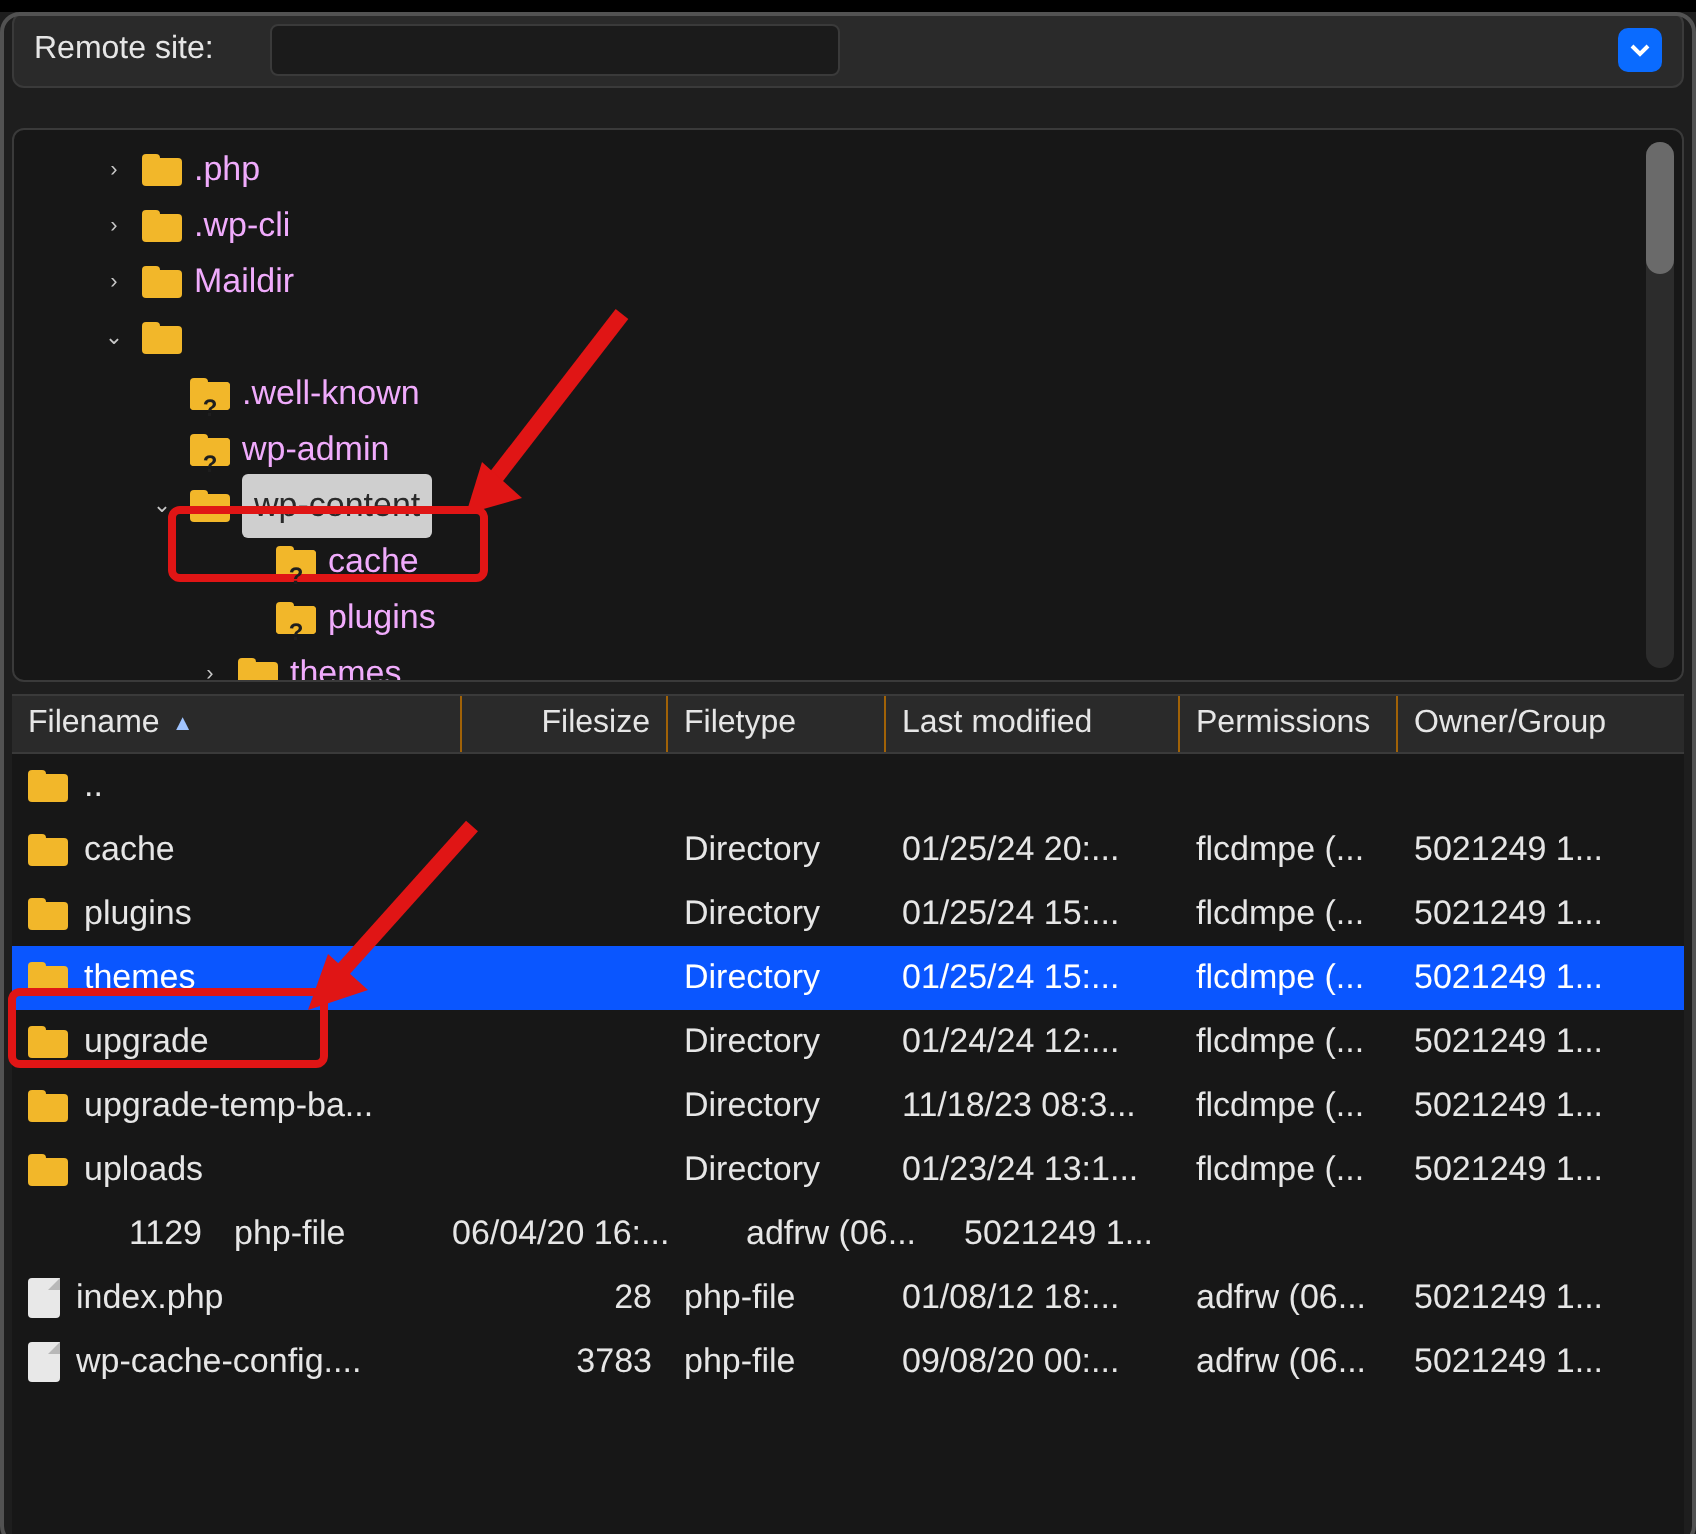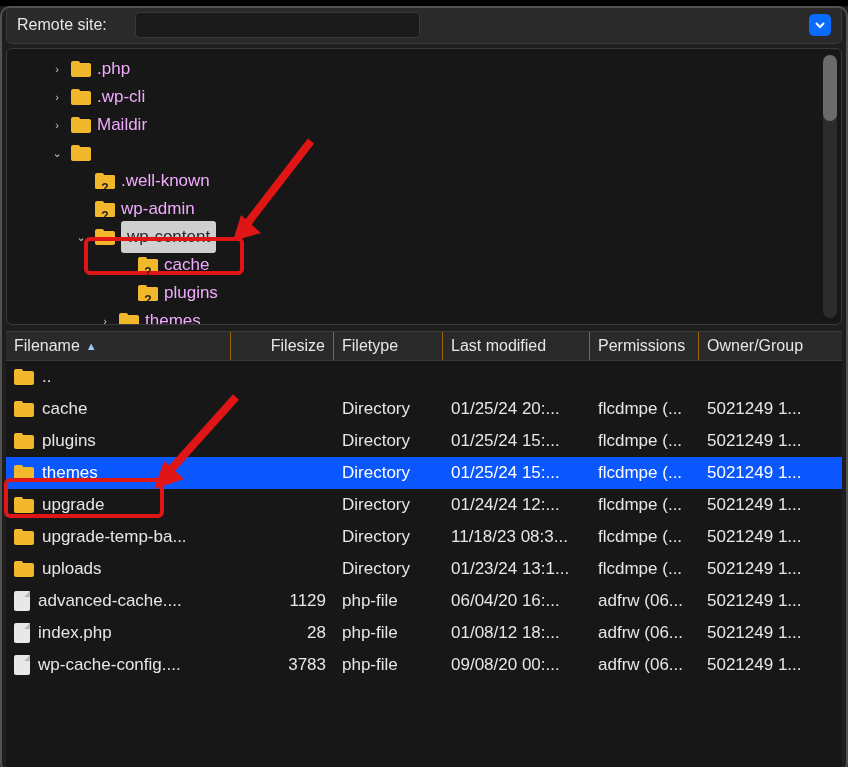--- a/index.html
+++ b/index.html
@@ -1,19 +1,19 @@
 <!DOCTYPE html>
 <html><head>
 <meta charset="utf-8">
 <style>
   * { margin: 0; padding: 0; box-sizing: border-box; font-family: -apple-system, "Segoe UI", Arial, sans-serif; }
   html, body { width: 848px; height: 767px; background: #000; overflow: hidden; }
   .panel { background: #1e1e1e; color: #e6e6e6; }
   
-  .topbar { display: flex; align-items: center; gap: 28px; height: 38px; padding: 0 10px; background: #2a2a2a; border: 1px solid #3a3a3a; border-radius: 6px; margin: 6px 6px 4px 6px; }
+  .topbar { display: flex; align-items: center; gap: 28px; height: 38px; padding: 0 10px; background: #2a2a2a; border: 1px solid #3a3a3a; border-radius: 6px; margin: 6px 6px 20px 6px; }
   .topbar .label { font-size: 16px; color: #e6e6e6; white-space: nowrap; }
   .site-input { flex: 0 0 285px; height: 26px; background: #1b1b1b; border: 1px solid #3a3a3a; border-radius: 4px; color: #e6e6e6; padding: 0 8px; font-size: 15px; }
   .spacer { flex: 1; }
   .dropdown-btn { width: 22px; height: 22px; background: #0a6bff; border-radius: 5px; display: flex; align-items: center; justify-content: center; }
   
   .tree-pane { height: 277px; position: relative; background: #171717; border: 1px solid #3a3a3a; border-radius: 6px; margin: 0 6px 6px 6px; overflow: hidden; }
   .tree-scroll { position: absolute; right: 4px; top: 6px; bottom: 6px; width: 14px; background: #2c2c2c; border-radius: 7px; }
   .tree-thumb { position: absolute; top: 0; left: 0; right: 0; height: 25%; background: #6a6a6a; border-radius: 7px; }
   .tree { padding: 6px 0 0 10px; font-size: 17px; line-height: 28px; color: #e6e6e6; }
   .row { display: flex; align-items: center; height: 28px; gap: 6px; }
@@ -250,24 +250,20 @@
           <span class="folder-s"></span>
           <span>uploads</span>
         </div>
         <div class="cell c-size"></div>
         <div class="cell c-type">Directory</div>
         <div class="cell c-mod">01/23/24 13:1...</div>
         <div class="cell c-perm">flcdmpe (...</div>
         <div class="cell c-owner">5021249 1...</div>
       </div>
       <div class="frow">
-        <div class="cell c-name">
-          <span class="file-icon"></span>
-          <span>advanced-cache....</span>
-        </div>
         <div class="cell c-size">1129</div>
         <div class="cell c-type">php-file</div>
         <div class="cell c-mod">06/04/20 16:...</div>
         <div class="cell c-perm">adfrw (06...</div>
         <div class="cell c-owner">5021249 1...</div>
       </div>
       <div class="frow">
         <div class="cell c-name">
           <span class="file-icon"></span>
           <span>index.php</span>

